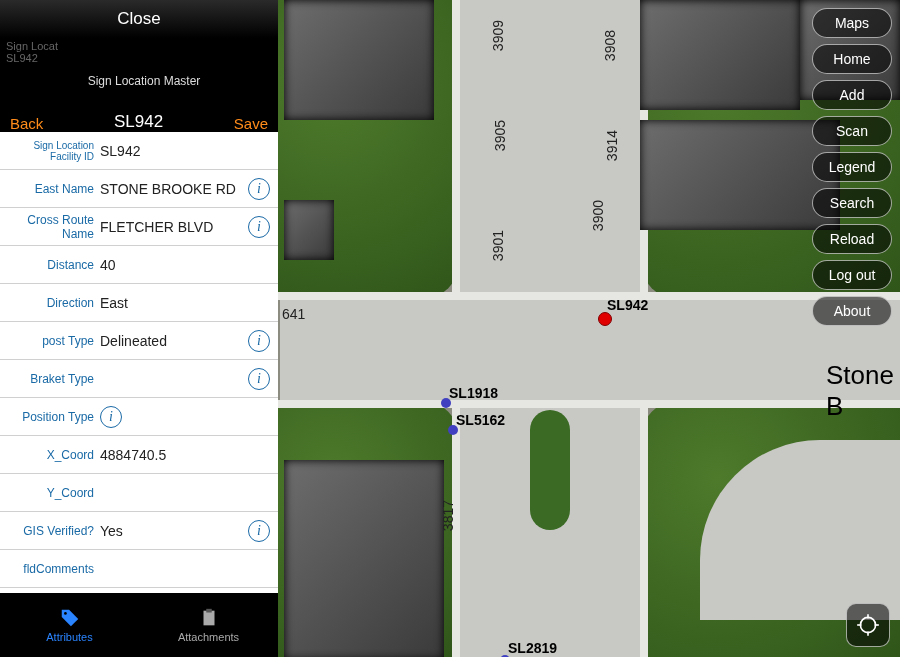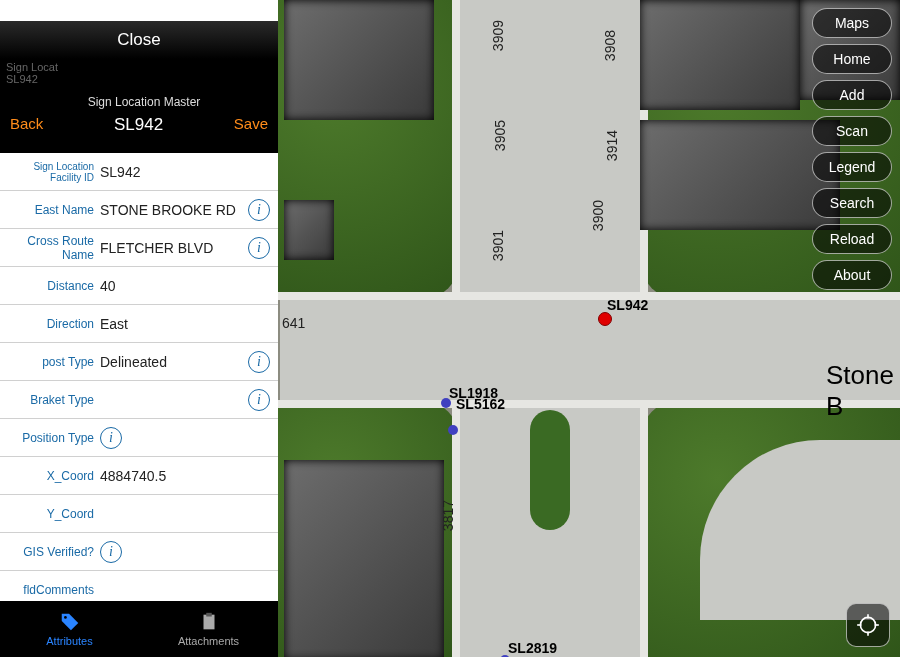--- a/index.html
+++ b/index.html
@@ -44,36 +44,36 @@
   .pill { min-width:80px; padding:6px 14px; text-align:center; color:#fff; font-size:14px;
           background:rgba(0,0,0,0.55); border:1px solid rgba(255,255,255,0.6); border-radius:16px; cursor:pointer; }
 
   .locate-btn { position:absolute; right:10px; bottom:10px; width:44px; height:44px;
                 background:rgba(0,0,0,0.55); border:1px solid rgba(255,255,255,0.6); border-radius:10px;
                 display:flex; align-items:center; justify-content:center; cursor:pointer;}
   .locate-btn svg { width:26px; height:26px; stroke:#fff; fill:none; stroke-width:1.5;}
 
   
   .panel { position:absolute; left:0; top:0; width:278px; height:657px; background:#fff; display:flex; flex-direction:column; }
-  .close-bar { height:38px; background:linear-gradient(#2a2a2a,#000); color:#fff; display:flex; align-items:center; justify-content:center; font-size:17px;margin-top:21px; }
+  .close-bar { height:38px; background:linear-gradient(#2a2a2a,#000); color:#fff; display:flex; align-items:center; justify-content:center; font-size:17px; }
   .master-bar { background:#000; color:#ddd; height:26px; display:flex; align-items:center; justify-content:center; font-size:12px;padding-left:10px; }
-  .title-bar { background:#000; height:38px; display:flex; align-items:flex-start; justify-content:space-between; padding:0 10px; }
+  .title-bar { background:#000; height:38px; display:flex; align-items:flex-end; justify-content:space-between; padding:0 10px; }
   .title-bar .side { color:#ff8c1a; font-size:15px; }
   .title-bar .center { color:#fff; font-size:17px; font-weight:500;}
   .dim-row { height:30px; background:#000; color:#666; font-size:11px; padding:2px 6px; overflow:hidden;}
   .form { flex:1; overflow:hidden; }
   .row { display:flex; align-items:center; height:38px; border-bottom:1px solid #d0d0d0; padding:0 8px 0 4px; font-size:14px;}
   .row .label { width:96px; text-align:right; color:#1a6aa6; font-size:12px; padding-right:6px;}
   .row.small .label { font-size:10px; }
   .row .value { flex:1; color:#222; }
   .info { width:22px; height:22px; border:1.5px solid #1a6aa6; border-radius:50%; color:#1a6aa6;
           display:flex; align-items:center; justify-content:center; font-style:italic; font-family:serif; font-size:14px; cursor:pointer;}
 
   
-  .tabs { height:56px; background:#000; display:flex; }
+  .tabs { height:64px; background:#000; display:flex; }
   .tab { flex:1; display:flex; flex-direction:column; align-items:center; justify-content:center; gap:2px; color:#aaa; font-size:11px; cursor:pointer;}
   .tab.active { color:#2a84ff; }
   .tab svg { width:22px; height:22px; }
 </style>
 </head>
 <body>
 
 <div class="app">
 
   <div class="map">
@@ -97,46 +97,47 @@
     <div class="house h4"></div>
       <div class="house h5"></div>
       <div class="house h6"></div>
 
     <div class="map-num vnum" style="left:490px;top:20px">3909</div>
     <div class="map-num vnum" style="left:602px;top:30px">3908</div>
     <div class="map-num vnum" style="left:492px;top:120px">3905</div>
     <div class="map-num vnum" style="left:604px;top:130px">3914</div>
     <div class="map-num vnum" style="left:590px;top:200px">3900</div>
     <div class="map-num vnum" style="left:490px;top:230px">3901</div>
-    <div class="map-num" style="left:282px;top:315px">641</div>
+    <div class="map-num" style="left:282px;top:306px">641</div>
     <div class="map-num vnum" style="left:440px;top:500px">3817</div>
 
     <div class="marker red" style="left:598px;top:312px"></div>
     <div class="marker-label" style="left:607px;top:297px">SL942</div>
 
     <div class="marker" style="left:441px;top:398px"></div>
     <div class="marker-label" style="left:449px;top:385px">SL1918</div>
 
     <div class="marker" style="left:448px;top:425px"></div>
-    <div class="marker-label" style="left:456px;top:396px">SL5162</div>
+    <div class="marker-label" style="left:456px;top:412px">SL5162</div>
 
     <div class="marker" style="left:500px;top:655px"></div>
     <div class="marker-label" style="left:508px;top:640px">SL2819</div>
 
     <div class="street-name" style="left:826px;top:360px">Stone B</div>
   </div>
 
   <div class="side-buttons">
     <div class="pill">Maps</div>
     <div class="pill">Home</div>
     <div class="pill">Add</div>
     <div class="pill">Scan</div>
     <div class="pill">Legend</div>
     <div class="pill">Search</div>
     <div class="pill">Reload</div>
+    <div class="pill">Log out</div>
     <div class="pill">About</div>
   </div>
 
   <div class="locate-btn">
     <svg viewBox="0 0 24 24">
       <circle cx="12" cy="12" r="7"></circle>
         <line x1="12" y1="2" x2="12" y2="6"></line>
       <line x1="12" y1="18" x2="12" y2="22"></line>
         <line x1="2" y1="12" x2="6" y2="12"></line>
       <line x1="18" y1="12" x2="22" y2="12"></line>
@@ -195,20 +196,21 @@
         </div>
         <div class="row">
           <span class="label">X_Coord</span>
           <span class="value">4884740.5</span>
         </div>
         <div class="row">
           <span class="label">Y_Coord</span>
         </div>
         <div class="row">
           <span class="label">GIS Verified?</span>
+          <span class="value">Yes</span>
           <span class="info">i</span>
         </div>
         <div class="row">
           <span class="label">fldComments</span>
           <span class="value"></span>
         </div>
       </div>
 
     <div class="tabs">
       <div class="tab active">

